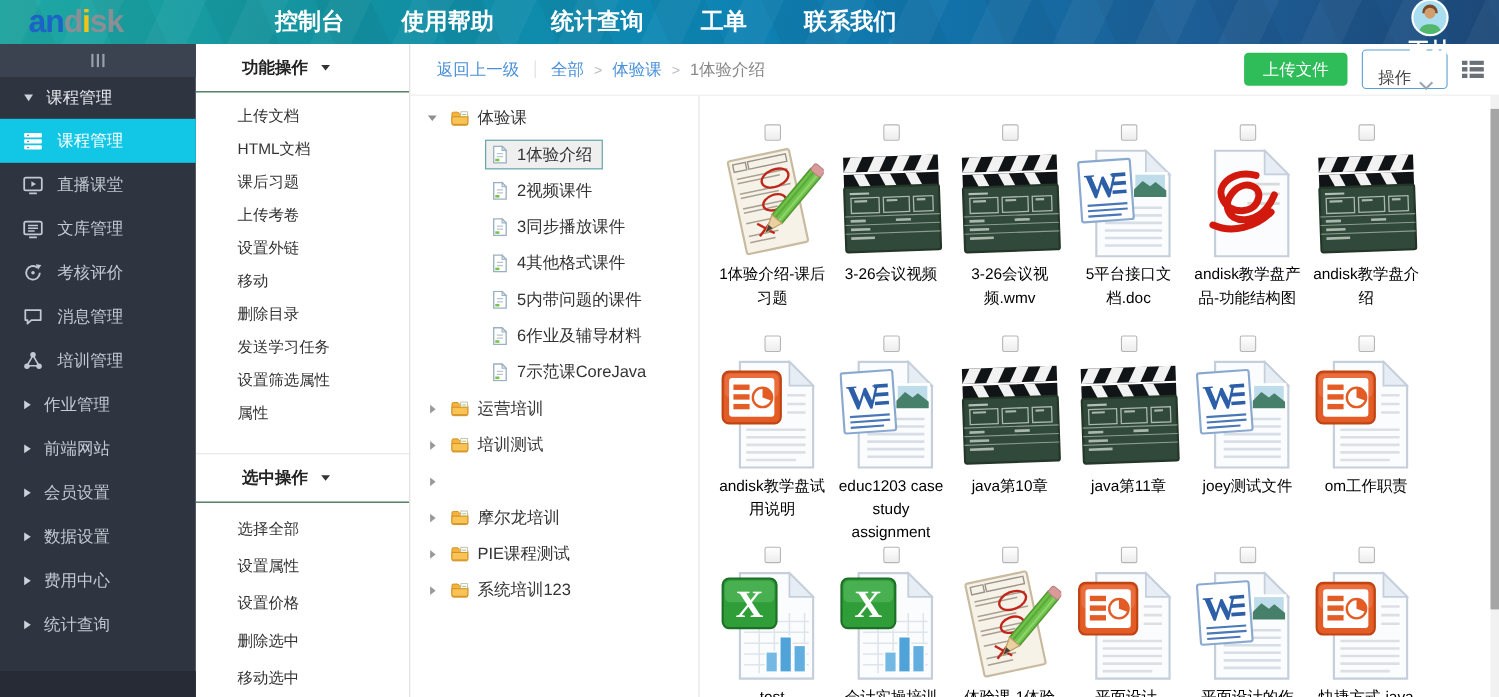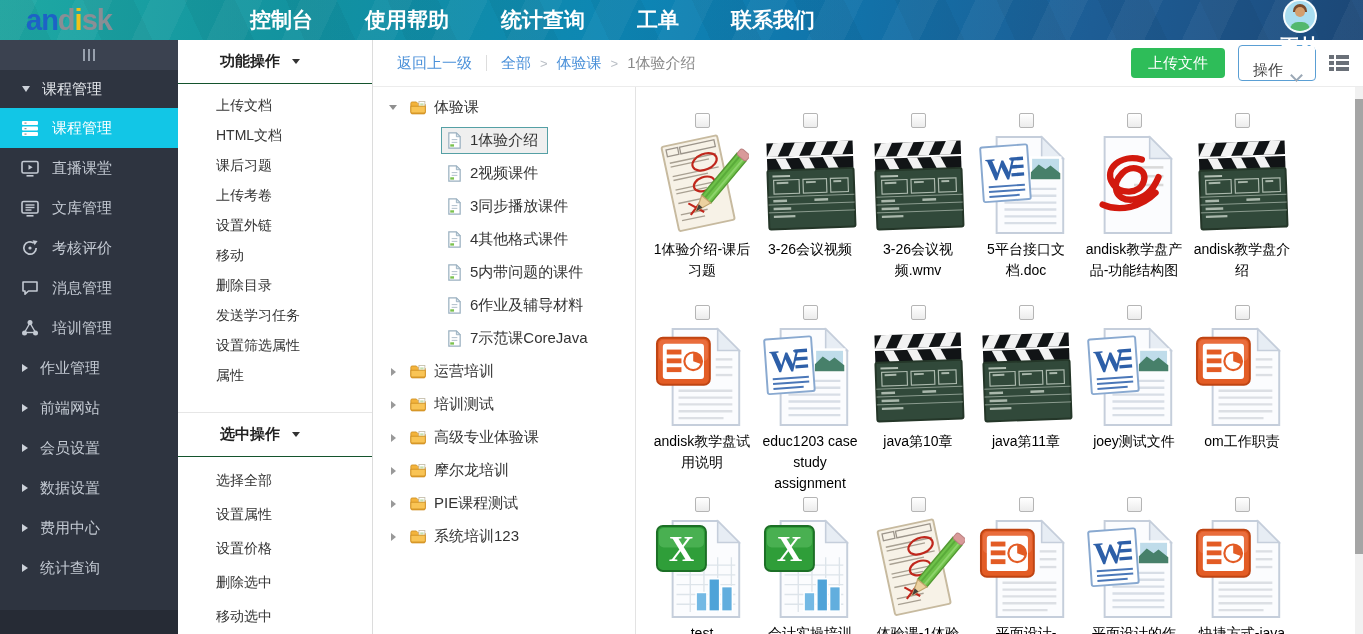--- a/index.html
+++ b/index.html
@@ -611,26 +611,20 @@
                   <use href="#tree-folder"></use>
                 </svg>
                 <span>培训测试</span>
               </span>
             </div>
 
             <div class="tnode lv0">
               <span class="tcaret right">
                 <i></i>
               </span>
-              <span class="node-box">
-                <svg>
-                  <use href="#tree-folder"></use>
-                </svg>
-                <span>高级专业体验课</span>
-              </span>
             </div>
 
             <div class="tnode lv0">
               <span class="tcaret right">
                 <i></i>
               </span>
               <span class="node-box">
                 <svg>
                   <use href="#tree-folder"></use>
                 </svg>

